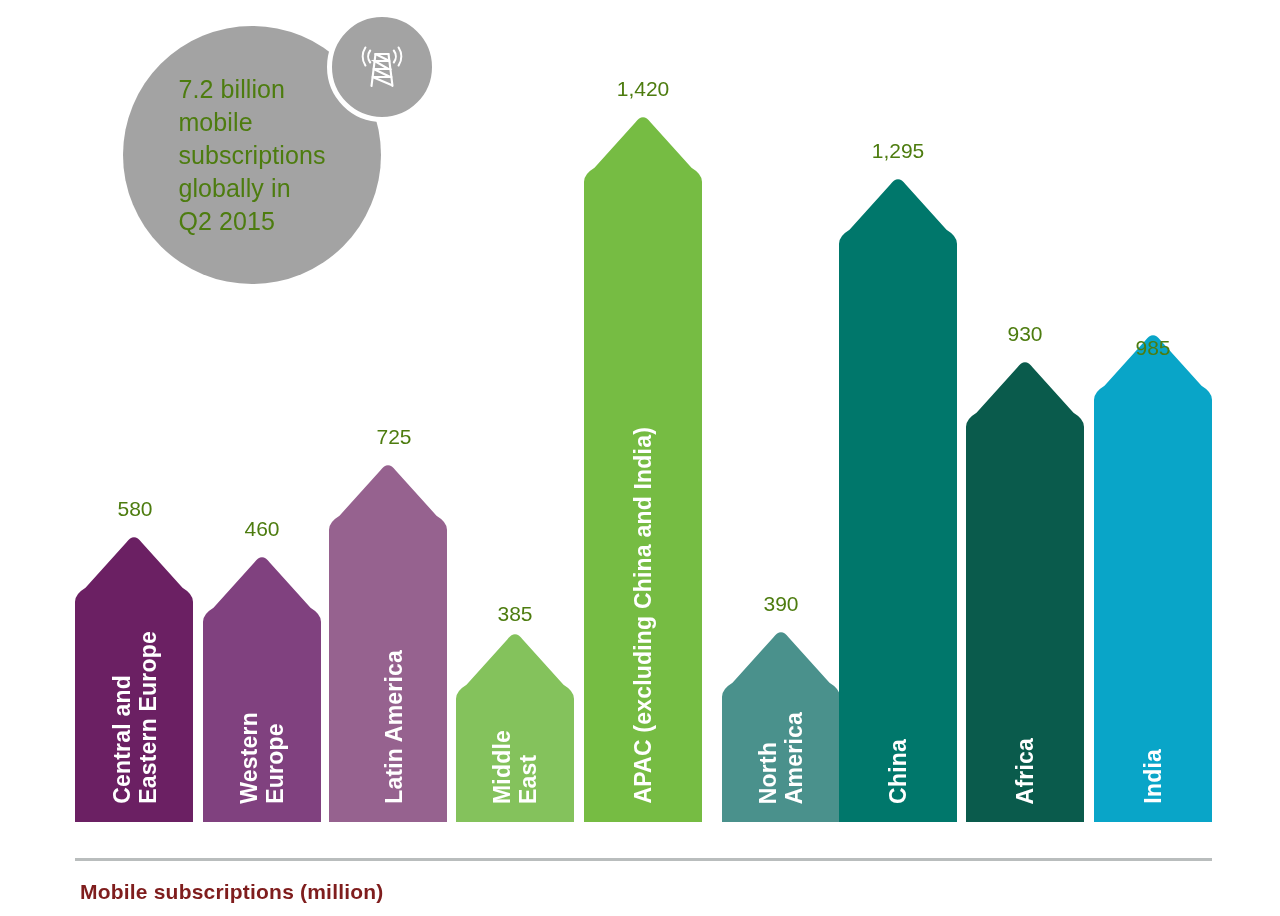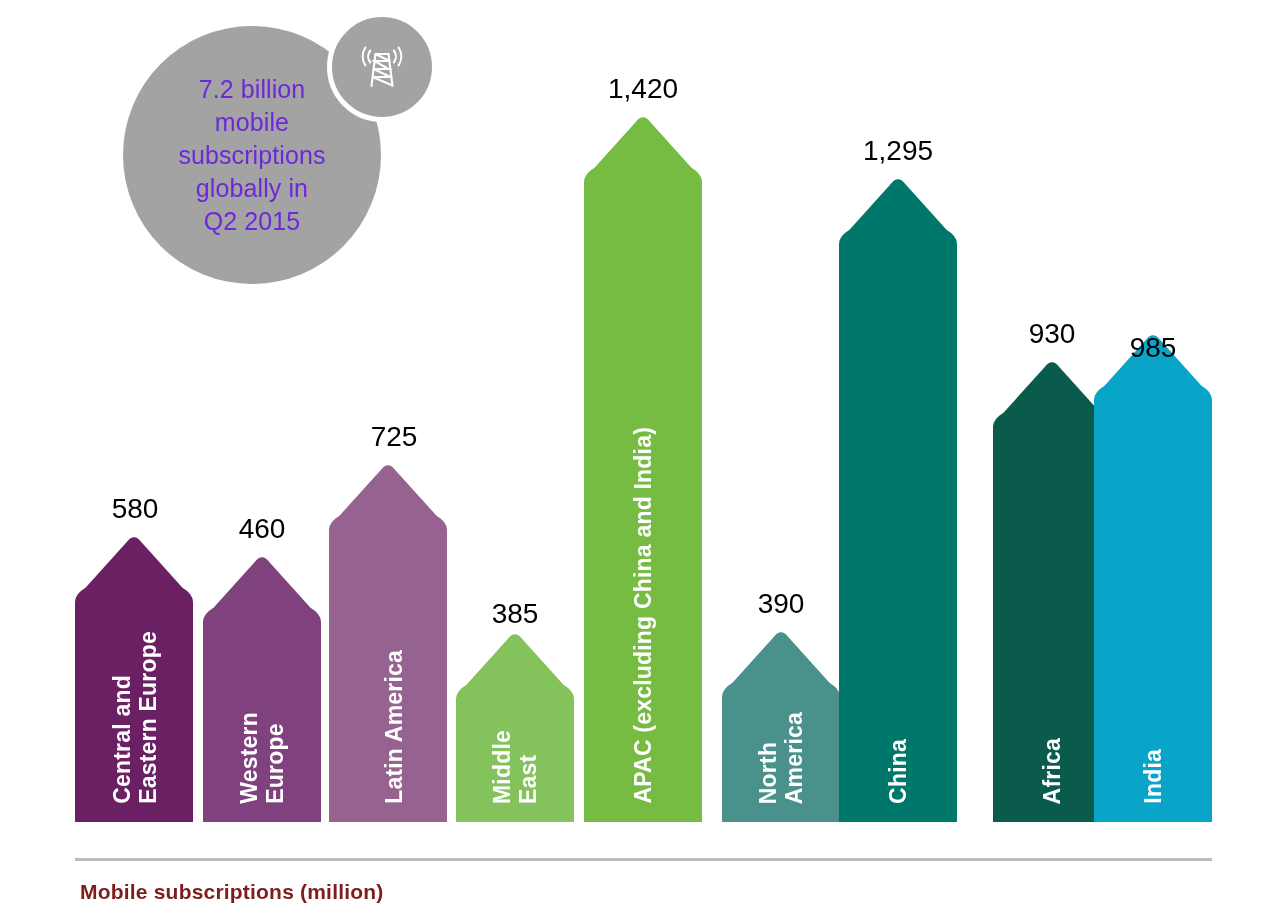--- a/index.html
+++ b/index.html
@@ -43,22 +43,21 @@
   }
   .callout-text {
     position: absolute;
     left: 0;
     top: 14px;
     width: 258px;
     height: 258px;
     display: flex;
     align-items: center;
     justify-content: center;
-    text-align: center;
-    color: #6d28d9;
+    color: #4d7c0f;
     font-size: 25px;
     line-height: 33px;
     letter-spacing: 0.1px;
     white-space: pre-line;
     padding: 0 8px;
     box-sizing: border-box;
   }
   .callout-small {
     position: absolute;
     left: 204px;
@@ -100,22 +99,22 @@
     position: absolute;
     left: 0;
     bottom: 0;
     display: block;
   }
   .bar-value {
     position: absolute;
     left: 0;
     width: 100%;
     text-align: center;
-    color: #000000;
-    font-size: 28px;
+    color: #4d7c0f;
+    font-size: 21px;
     line-height: 21px;
   }
   .bar-label {
     position: absolute;
     left: 0;
     bottom: 18px;
     width: 100%;
     display: flex;
     justify-content: center;
     pointer-events: none;
@@ -242,21 +241,21 @@
       </div>
       <div class="bar-group" style="left: 839px; width: 118px; height: 648px;">
         <svg class="bar-shape" width="118" height="648" viewBox="0 0 118 648">
           <path d="M 0 648 L 0 69.7 Q 0 62 10.5 55.7 L 51.3 10.5 Q 59 0 66.7 10.5 L 107.5 55.7 Q 118 62 118 69.7 L 118 648 Z" fill="#00776b"></path>
         </svg>
         <div class="bar-value" style="top: -34px;">1,295</div>
         <div class="bar-label">
           <span>China</span>
         </div>
       </div>
-      <div class="bar-group" style="left: 966px; width: 118px; height: 465px; margin-left: 27px;">
+      <div class="bar-group" style="left: 966px; width: 118px; height: 465px;">
         <svg class="bar-shape" width="118" height="465" viewBox="0 0 118 465">
           <path d="M 0 465 L 0 69.7 Q 0 62 10.5 55.7 L 51.3 10.5 Q 59 0 66.7 10.5 L 107.5 55.7 Q 118 62 118 69.7 L 118 465 Z" fill="#0a5b4c"></path>
         </svg>
         <div class="bar-value" style="top: -34px;">930</div>
         <div class="bar-label">
           <span>Africa</span>
         </div>
       </div>
       <div class="bar-group" style="left: 1094px; width: 118px; height: 492px;">
         <svg class="bar-shape" width="118" height="492" viewBox="0 0 118 492">

